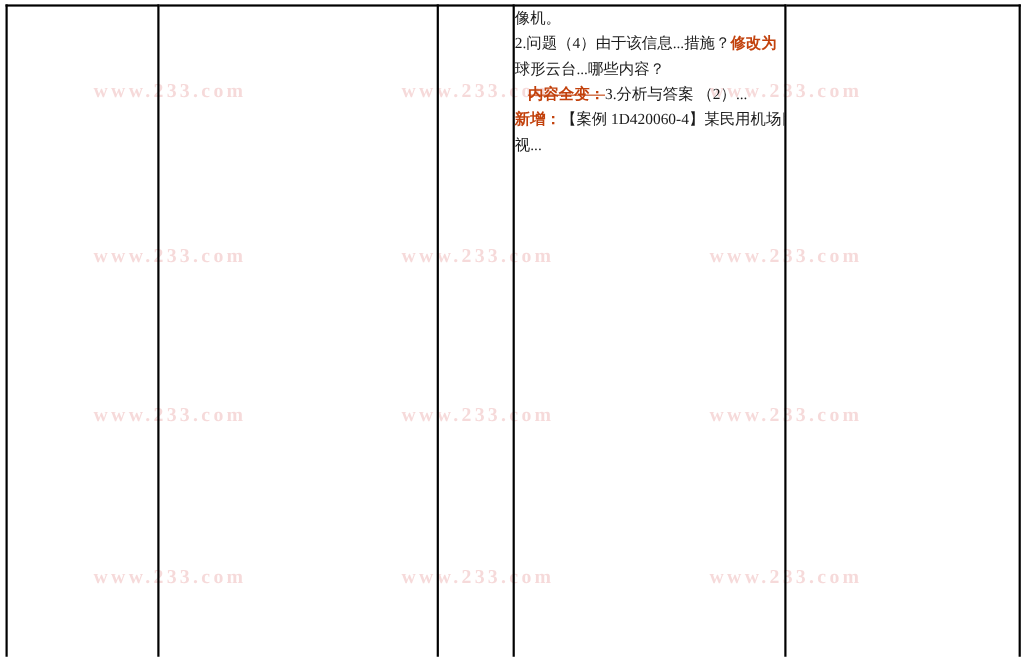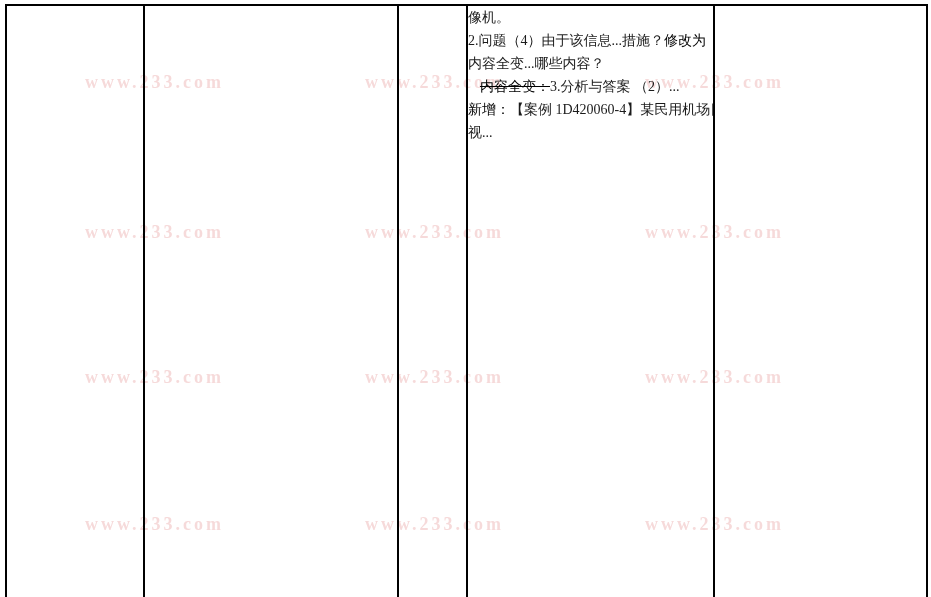--- a/index.html
+++ b/index.html
@@ -61,22 +61,22 @@
   }
   td.content {
     vertical-align: top;
     padding: 3px 1px 0 3px;
   }
   .line {
     white-space: nowrap;
     line-height: 23px;
   }
   .red {
-    color: #000000;
-    font-weight: normal;
+    color: #c2410c;
+    font-weight: bold;
   }
   .strike {
     text-decoration: line-through;
     margin-left: 12px;
   }
 </style>
 </head>
 <body>
 
 <div class="page">
@@ -106,21 +106,21 @@
     </colgroup>
 
     <tbody>
         <tr class="r1">
       <td rowspan="6"></td>
       <td></td>
       <td class="page"></td>
       <td class="content">
         <div class="line"><span>像机。</span></div>
         <div class="line"><span>2.问题（4）由于该信息...措施？</span><span class="red">修改为</span></div>
-        <div class="line"><span>内容全变...哪些内容？</span></div>
+        <div class="line"><span>球形云台...哪些内容？</span></div>
         <div class="line"><span class="red strike">内容全变：</span><span>3.分析与答案 （2）...</span></div>
         <div class="line"><span class="red">新增：</span><span>【案例 1D420060-4】某民用机场目</span></div>
         <div class="line"><span>视...</span></div>
       </td>
       <td class="page"></td>
     </tr>
 
   </tbody>
     </table>
 </div>

